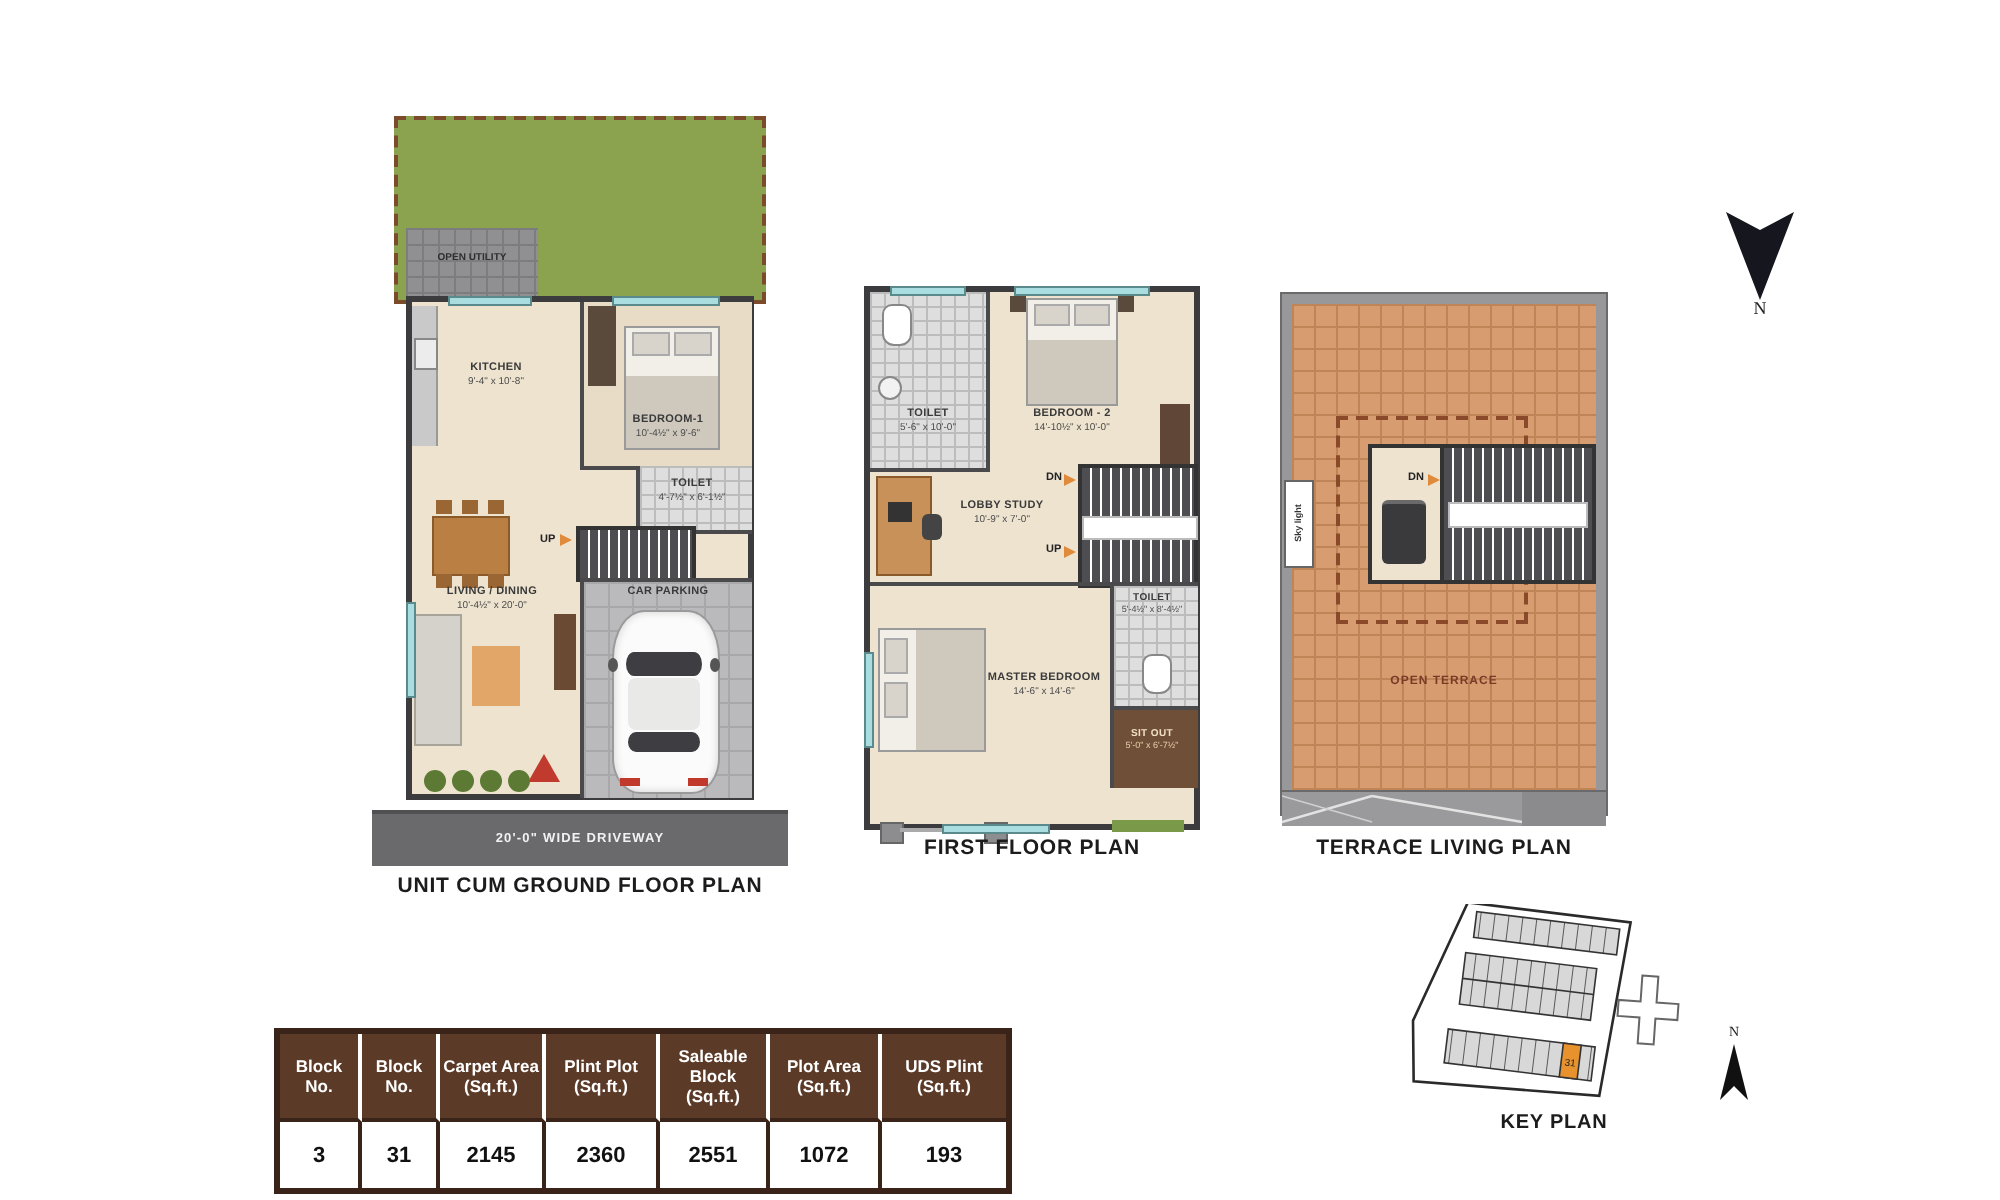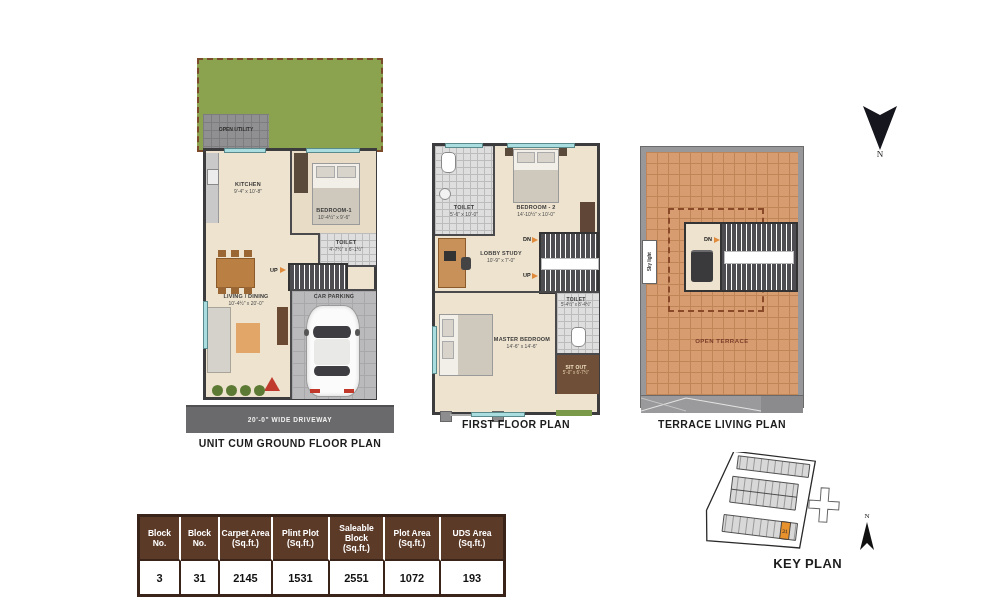--- a/index.html
+++ b/index.html
@@ -242,27 +242,27 @@
         <col style="width:62px">
     </colgroup>
     <tbody>
         <tr>
       <th>Block No.</th>
       <th>Block No.</th>
       <th>Carpet Area (Sq.ft.)</th>
       <th>Plint Plot (Sq.ft.)</th>
       <th>Saleable Block (Sq.ft.)</th>
       <th>Plot Area (Sq.ft.)</th>
-      <th>UDS Area (Sq.ft.)</th>
+      <th>UDS Plint (Sq.ft.)</th>
     </tr>
     <tr>
       <td>3</td>
       <td>31</td>
       <td>2145</td>
-      <td>1531</td>
+      <td>2360</td>
       <td>2551</td>
       <td>1072</td>
       <td>193</td>
     </tr>
   </tbody>
     </table>
 
   <svg class="abs" style="left:700px;top:452px;" width="190" height="104" viewBox="0 0 190 104">
     <defs>
       <pattern id="plots" width="7" height="30" patternUnits="userSpaceOnUse">
@@ -276,15 +276,15 @@
       <rect x="30" y="29" width="66" height="26" fill="url(#plots)" stroke="#333" stroke-width="0.8"></rect>
       <line x1="30" y1="42" x2="96" y2="42" stroke="#333" stroke-width="0.8"></line>
       <rect x="26" y="68" width="74" height="17" fill="url(#plots)" stroke="#333" stroke-width="0.8"></rect>
       <rect x="84" y="68" width="9" height="17" fill="#e8922e" stroke="#333" stroke-width="0.8"></rect>
       <text x="88.5" y="79" text-anchor="middle" font-size="5" fill="#222">31</text>
     </g>
     <path d="M120,36 h8 v13 h11 v8 h-11 v13 h-8 v-13 h-11 v-8 h11 z" fill="#ffffff" stroke="#666" stroke-width="1" transform="rotate(4 124 53)"></path>
     <polygon points="167,70 174,98 167,91 160,98" fill="#111"></polygon>
     <text x="167" y="66" text-anchor="middle" font-size="7" font-family="Liberation Serif, serif" fill="#222">N</text>
   </svg>
-  <div class="cap" style="left:712px;top:556px;width:130px;font-size:13px;text-align:right;">KEY PLAN</div>
+  <div class="cap" style="left:712px;top:556px;width:130px;font-size:10px;">KEY PLAN</div>
 
 </div>
 
 </body></html>

